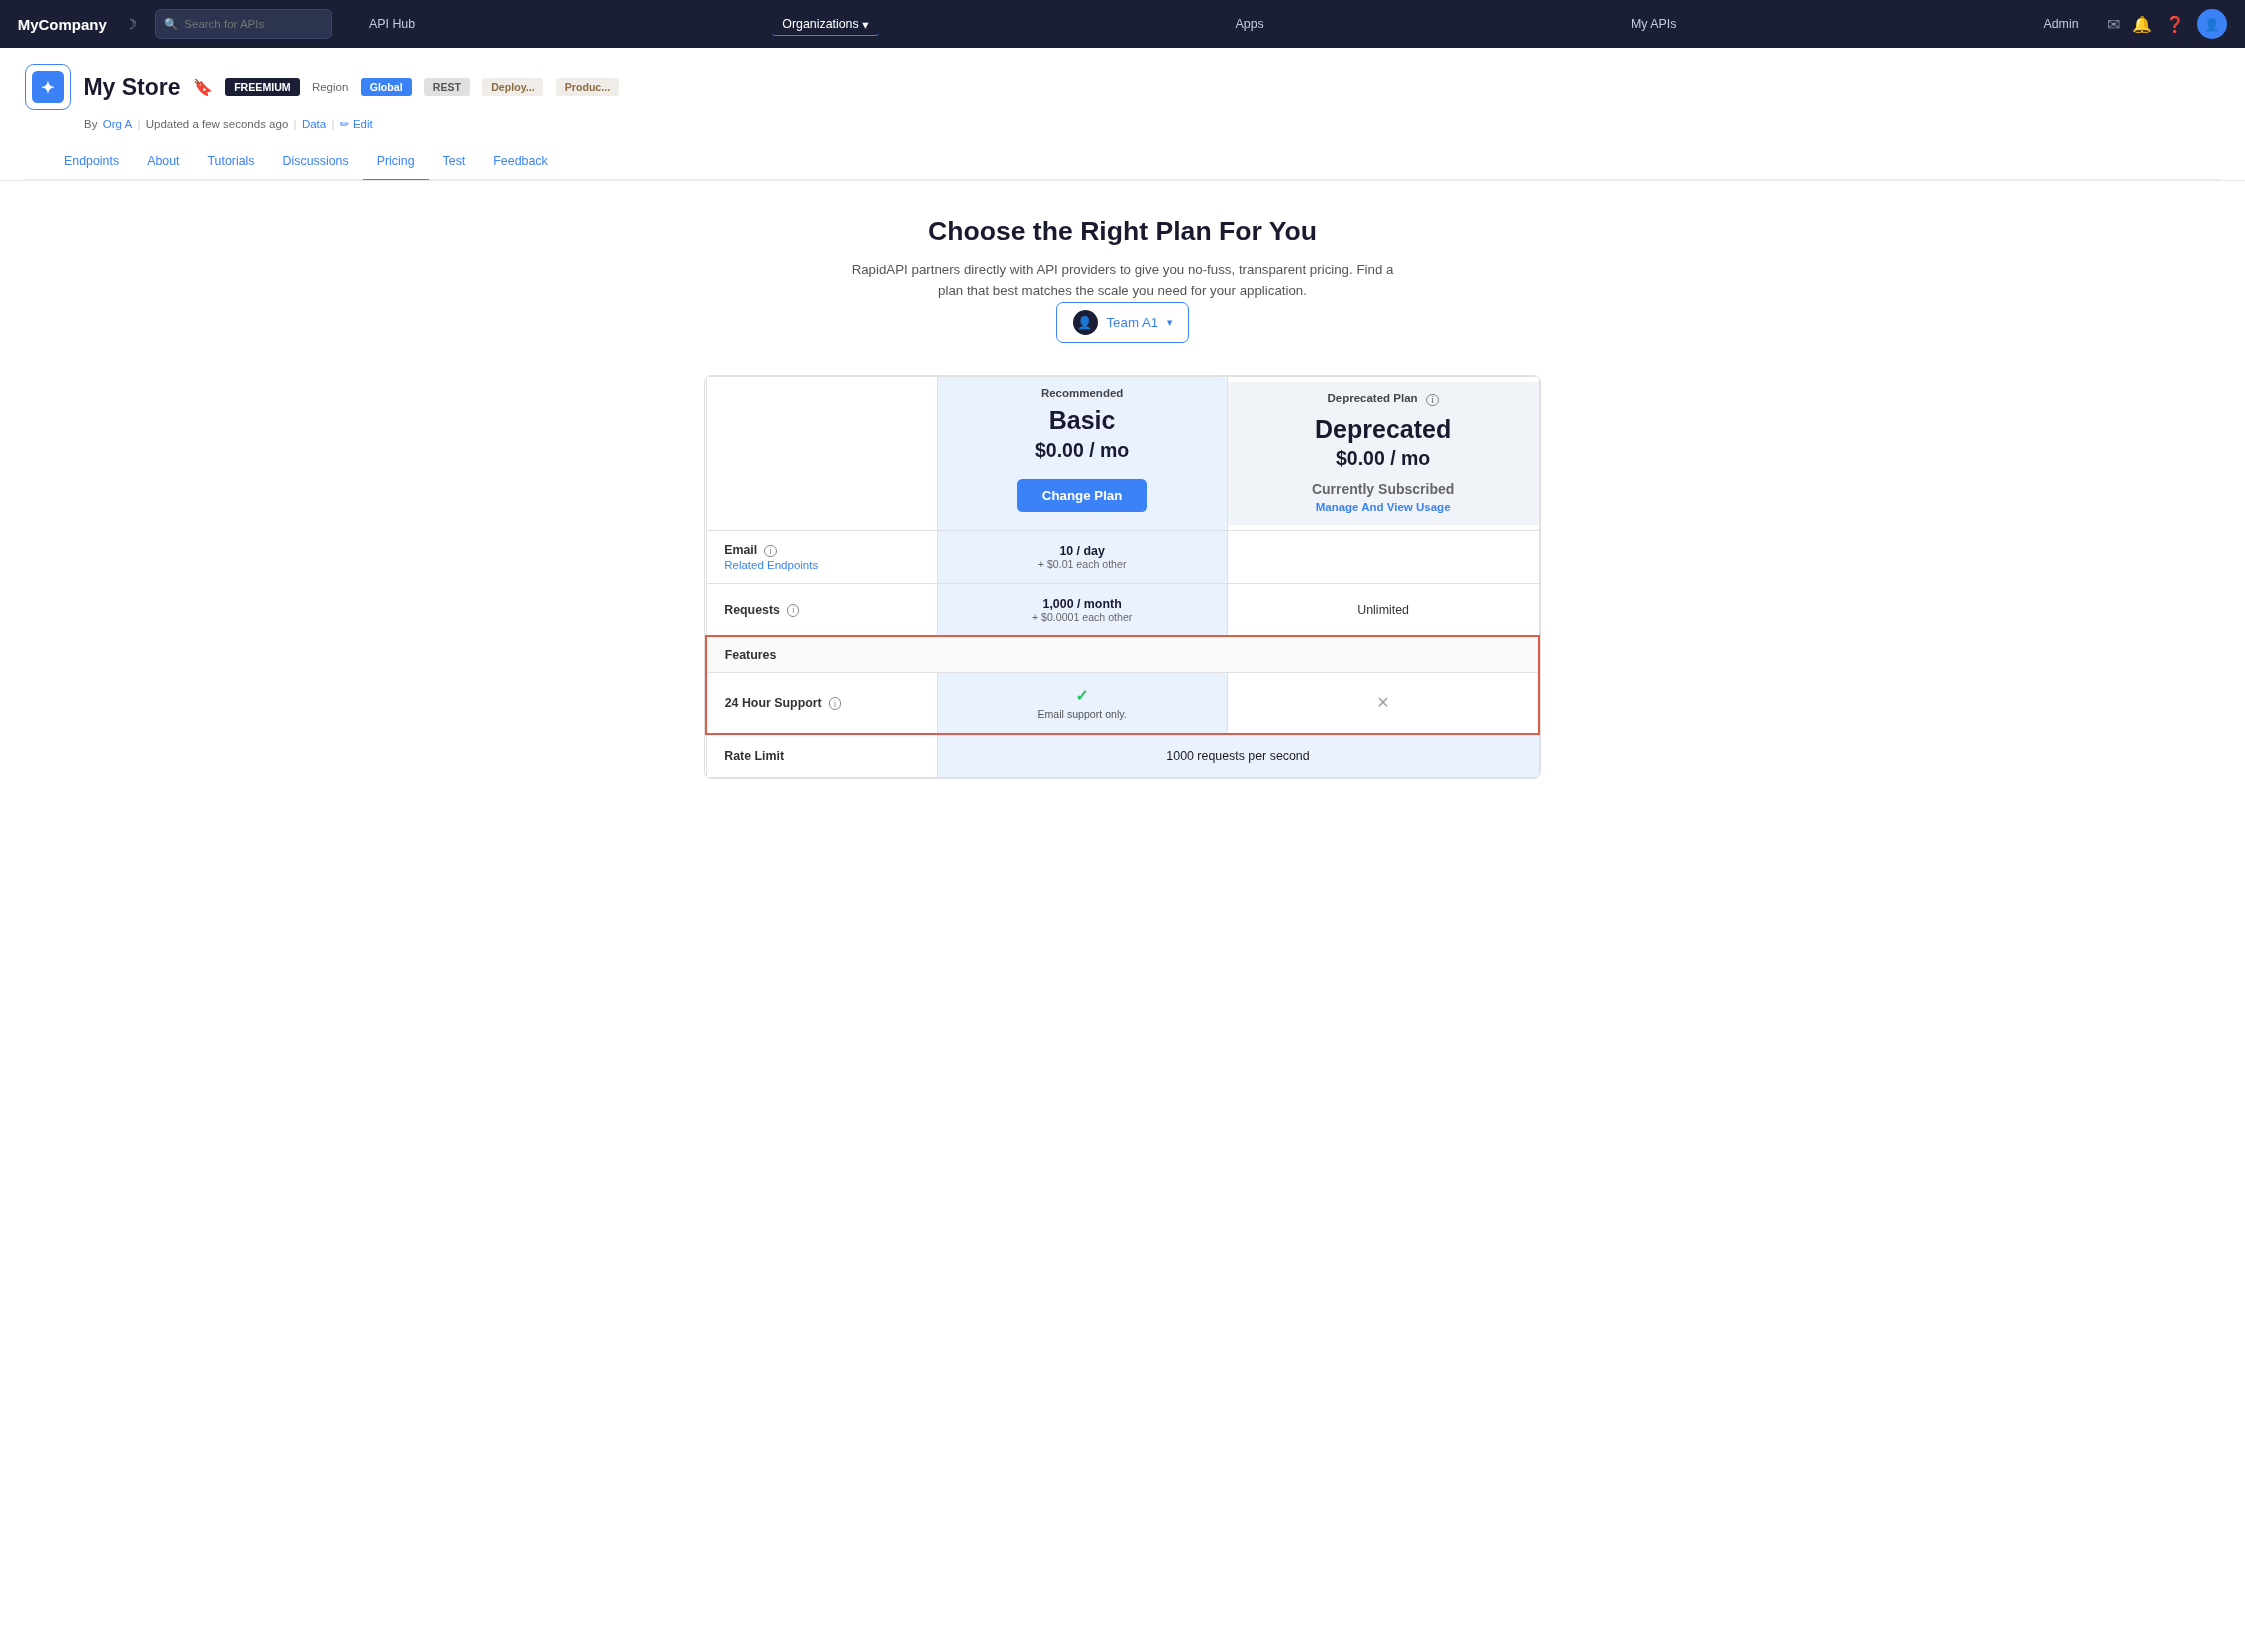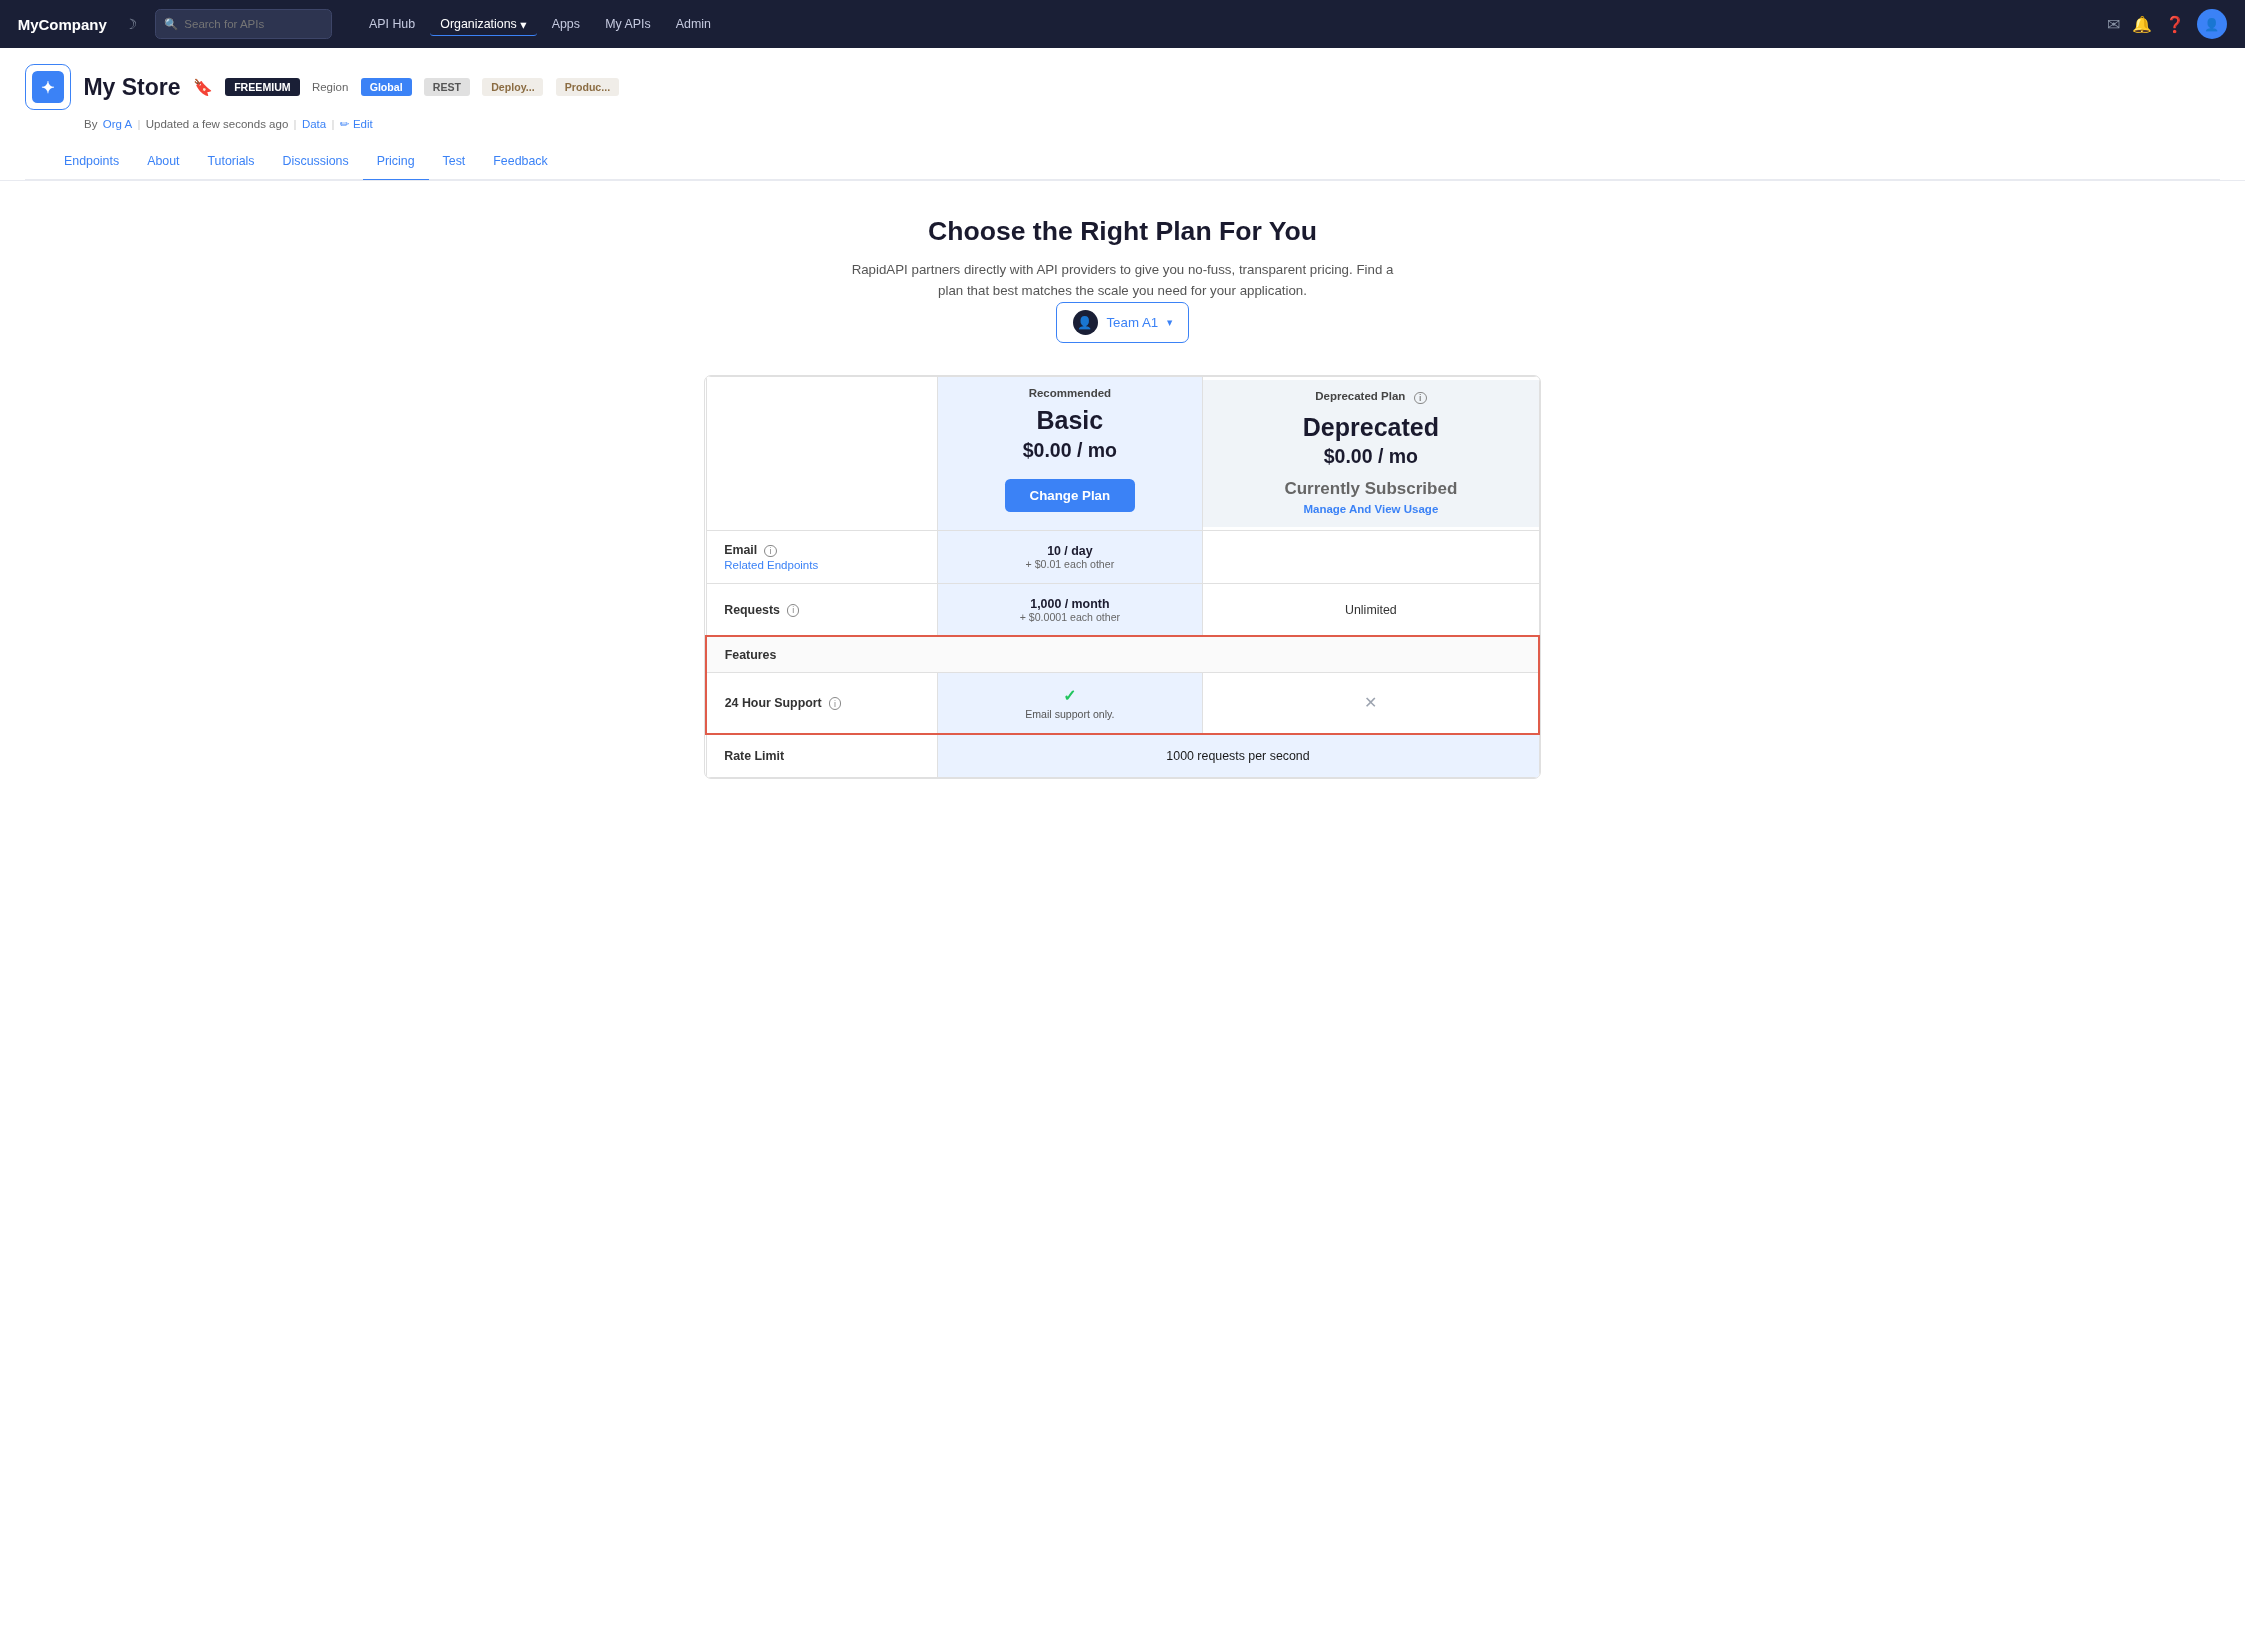--- a/index.html
+++ b/index.html
@@ -34,21 +34,21 @@
     }
     .nav-search input {
       background: transparent;
       border: none;
       outline: none;
       color: #8892a4;
       font-size: 11.5px;
       width: 100%;
     }
     .nav-search-icon { color: #8892a4; font-size: 11.5px; }
-    .nav-links { display: flex; align-items: center; gap: 4px; margin-left: 8.9px; flex: 1; }
+    .nav-links { display: flex; align-items: center; gap: 19px; margin-left: 8.9px; flex: 1; justify-content: space-between; }
     .nav-link {
       color: #c5cae0;
       font-size: 12.4px;
       padding: 5.3px 10.6px;
       border-radius: 3.5px;
       cursor: pointer;
       white-space: nowrap;
       text-decoration: none;
     }
     .nav-link.active {
@@ -248,21 +248,21 @@
       color: #fff;
       border: none;
       border-radius: 5.3px;
       padding: 8.9px 25px;
       font-size: 13.3px;
       font-weight: 600;
       cursor: pointer;
       margin: 7px 0;
     }
     .currently-subscribed {
-      font-size: 17px;
+      font-size: 14px;
       color: #666;
       margin-bottom: 3.5px;
     }
     .manage-link {
       color: #3b82f6;
       font-size: 11.5px;
       text-decoration: none;
       cursor: pointer;
     }
 

